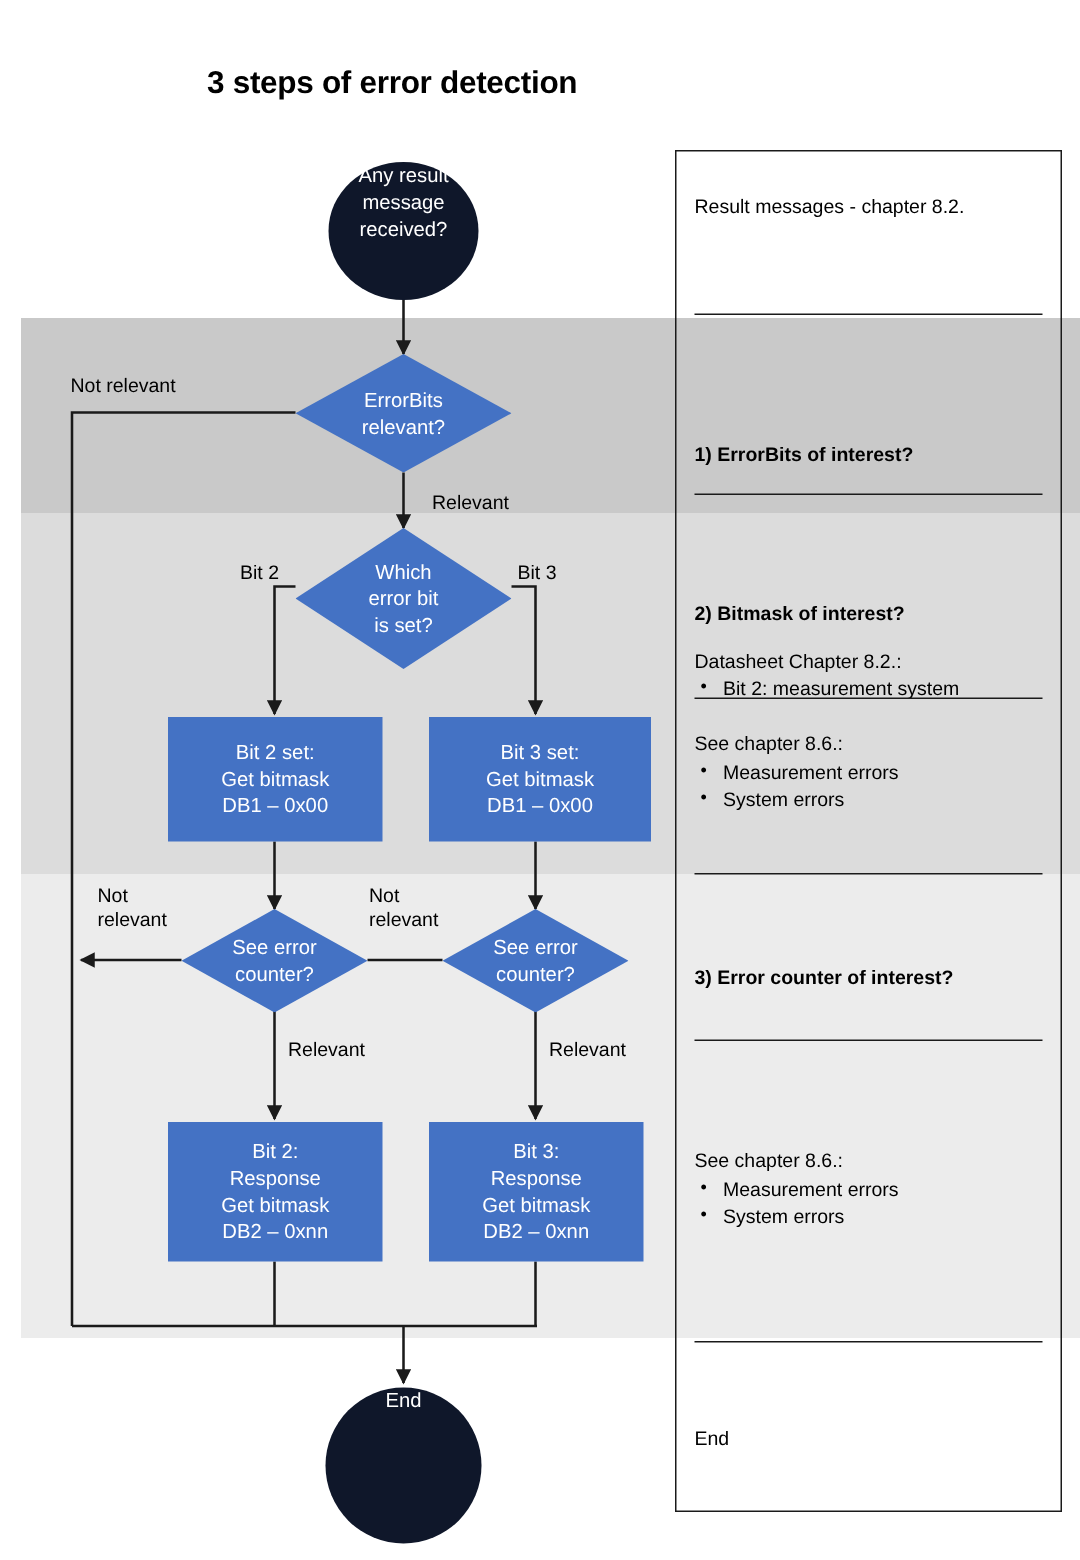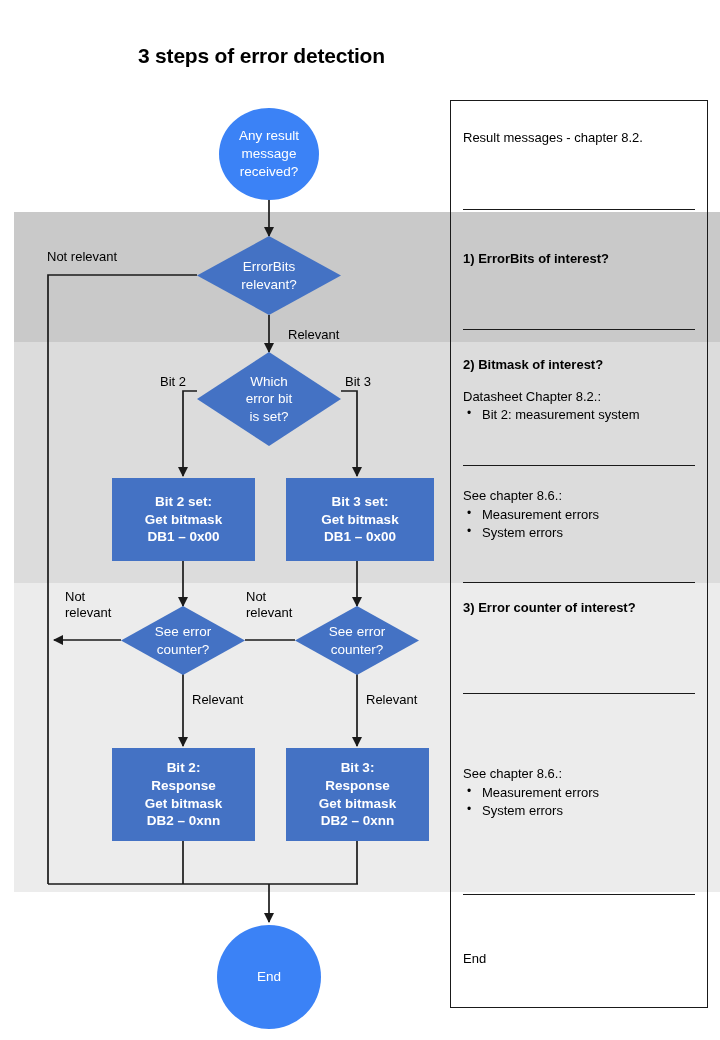--- a/index.html
+++ b/index.html
@@ -22,34 +22,33 @@
 
   
   .band{position:absolute;left:14px;}
   .band-1{top:212px;width:706px;height:130px;background:#c9c9c9;}
   .band-2{top:342px;width:706px;height:241px;background:#dcdcdc;}
   .band-3{top:583px;width:706px;height:309px;background:#ececec;}
 
   
   .circle{
     position:absolute;border-radius:50%;
-    background:#3b82f6;
+    background:#0f172a;
     color:#ffffff;
-    display:flex;align-items:center;justify-content:center;
+    display:flex;justify-content:center;
     text-align:center;line-height:1.32;
     font-size:13.5px;
   }
   .box{
     position:absolute;
     background:#4472c4;
     color:#ffffff;
     display:flex;align-items:center;justify-content:center;
     text-align:center;line-height:1.33;
     font-size:13.5px;
-    font-weight:bold;
   }
   .diamond{
     position:absolute;
     display:flex;align-items:center;justify-content:center;
     text-align:center;line-height:1.3;
     font-size:13.5px;color:#ffffff;
   }
   .diamond .dshape{
     position:absolute;left:0;top:0;width:100%;height:100%;
     background:#4472c4;
@@ -69,21 +68,21 @@
   
   .panel{
     position:absolute;left:450px;top:100px;
     width:258px;height:908px;
     border:1.6px solid #1a1a1a;
     background:transparent;
     box-sizing:border-box;
   }
   .panel-sec{position:absolute;left:0;width:100%;box-sizing:border-box;}
   .panel-inner{padding:0 12px;}
-  .p-head{font-size:13px;font-weight:bold;line-height:1.3;}
+  .p-head{font-size:13px;font-weight:bold;line-height:1.3;margin-top:44px;}
   .p-text{font-size:13px;line-height:1.35;}
   .p-list{margin:1px 0 0 0;padding:0;list-style:none;}
   .p-list li{
     font-size:13px;line-height:1.42;
     padding-left:19px;position:relative;
   }
   .p-list li:before{
     content:"\2022";position:absolute;left:4px;top:-1px;font-size:12px;
   }
   .rule{

